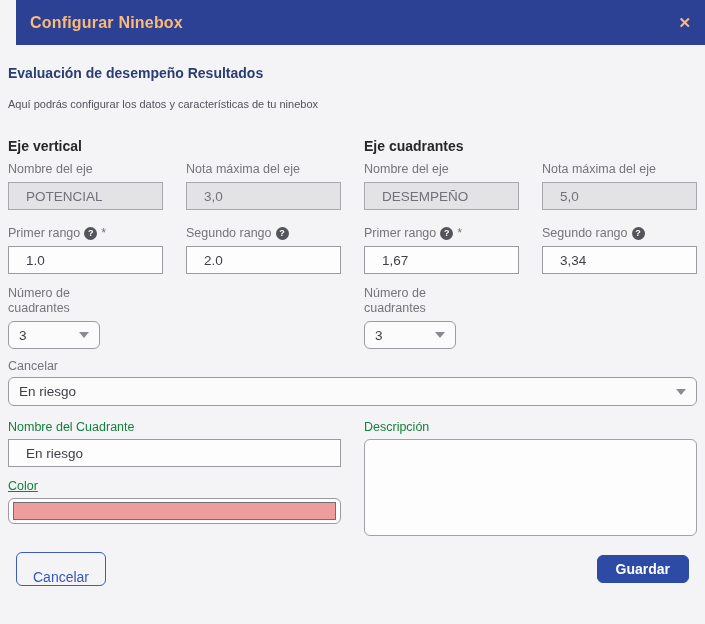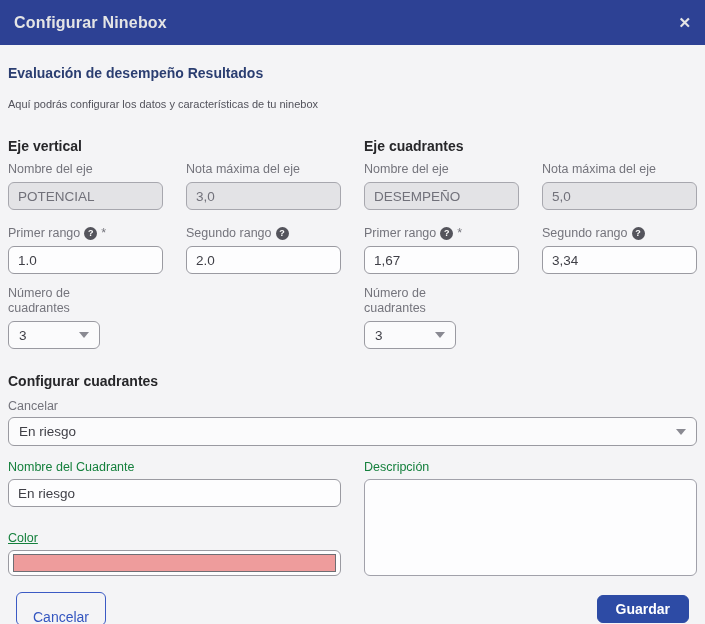--- a/index.html
+++ b/index.html
@@ -1,23 +1,24 @@
 <!DOCTYPE html>
 <html><head>
 <meta charset="utf-8">
 <style>
   * { box-sizing: border-box; margin: 0; padding: 0; }
   html, body { width: 705px; height: 624px; }
   body { font-family: "Liberation Sans", sans-serif; background: #e9e9ec; }
   .modal { width: 705px; height: 624px; background: #f4f4f6; overflow: hidden; }
 
   .modal-header {
-    height: 45px; background: #2d4194; color: #e5e5e5;
+    height: 45px; background: #2d4194; color: #fdba74;
     display: flex; align-items: center; justify-content: space-between;
     padding: 0 14px;
+    margin-left: 16px;
   }
   .modal-title { font-size: 16px; font-weight: bold; letter-spacing: .2px; }
   .close-icon { font-size: 15px; font-weight: bold; cursor: pointer; line-height: 1; }
 
   .modal-body { padding: 0 8px; }
 
   .subtitle { margin-top: 20px; font-size: 14px; font-weight: bold; color: #2b3e71; }
   .description { margin-top: 17px; font-size: 11px; color: #52525b; }
 
   .axes-grid {
@@ -41,23 +42,23 @@
 
   .help-icon {
     display: inline-flex; align-items: center; justify-content: center;
     width: 13px; height: 13px; border-radius: 50%;
     background: #54545c; color: #ffffff; font-size: 9px; font-weight: bold;
     cursor: pointer;
   }
   .req { color: #74747c; font-size: 12.5px; }
 
   input.text-input {
-    width: 100%; height: 28px; border: 1px solid #9a9aa1; border-radius: 6px;
+    width: 100%; height: 28px; border: 1px solid #9a9aa1; border-radius: 0;
     background: #fdfdfe; font-family: "Liberation Sans", sans-serif;
-    font-size: 13.5px; color: #3f3f46; padding: 0 9px; outline: none;
+    font-size: 13.5px; color: #3f3f46; padding: 0 17px; outline: none;
   }
   input.text-input:disabled {
     background: #e3e3e6; border-color: #a7a7ae; color: #71717a;
   }
 
   .select {
     height: 28px; border: 1px solid #9a9aa1; border-radius: 6px;
     background: #fbfbfc; display: flex; align-items: center;
     justify-content: space-between; padding: 0 10px;
     font-size: 13.5px; color: #3f3f46; cursor: pointer;
@@ -82,21 +83,21 @@
     background: #fdfdfe; resize: none; outline: none;
     font-family: "Liberation Sans", sans-serif; font-size: 13.5px; color: #3f3f46;
     padding: 6px 9px;
   }
   .color-field {
     margin-top: 4px; width: 100%; height: 26px; background: #fdfdfe;
     border: 1px solid #9a9aa1; border-radius: 6px; padding: 3px 4px; cursor: pointer;
   }
   .color-swatch { width: 100%; height: 100%; border: 1px solid #6e6e74; }
   .color-label, .mid-label { font-size: 12.5px; color: #15803d; margin-bottom: 5px; }
-  .color-label { margin-top: 24px; text-decoration: underline; }
+  .color-label { margin-top: 12px; text-decoration: underline; }
 
   .modal-footer {
     display: flex; justify-content: space-between; align-items: center;
     padding: 0 8px; margin-top: 12px;
   }
   .btn { font-family: "Liberation Sans", sans-serif; font-size: 14px;
     border-radius: 6px; height: 28px; padding: 16px 16px; cursor: pointer; }
   .btn-cancel {
     background: transparent; border: 1px solid #3b5ac4; color: #3456c0;
   }
@@ -182,21 +183,20 @@
       </div>
       <div class="field row4 col3">
         <div class="field-label wrap-label">Número de cuadrantes</div>
         <div class="select small">
           <span>3</span>
           <span class="caret"></span>
         </div>
       </div>
     </div>
 
-    <div class="cfg-heading">Configurar cuadrantes</div>
 
     <div class="cuadrante-label">Cancelar</div>
     <div class="select-row">
       <div class="select wide">
         <span>En riesgo</span>
         <span class="caret"></span>
       </div>
     </div>
 
     <div class="bottom-grid">

